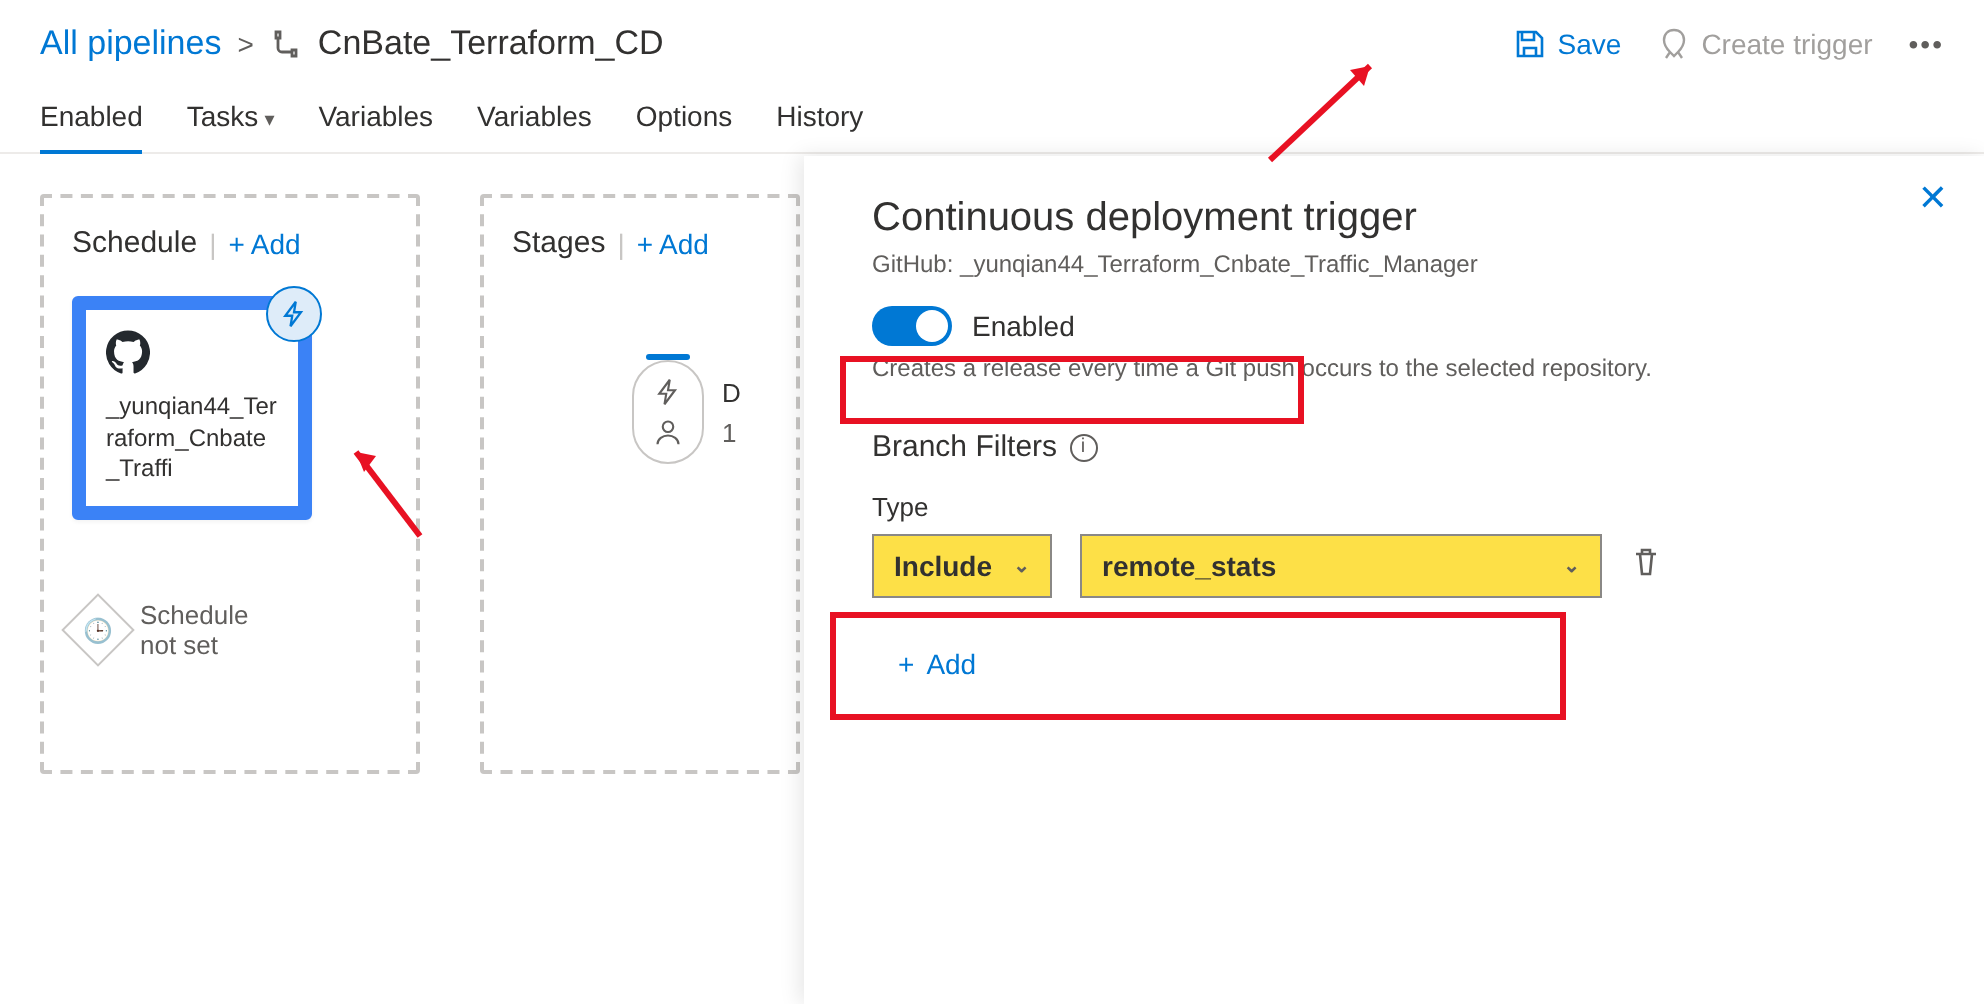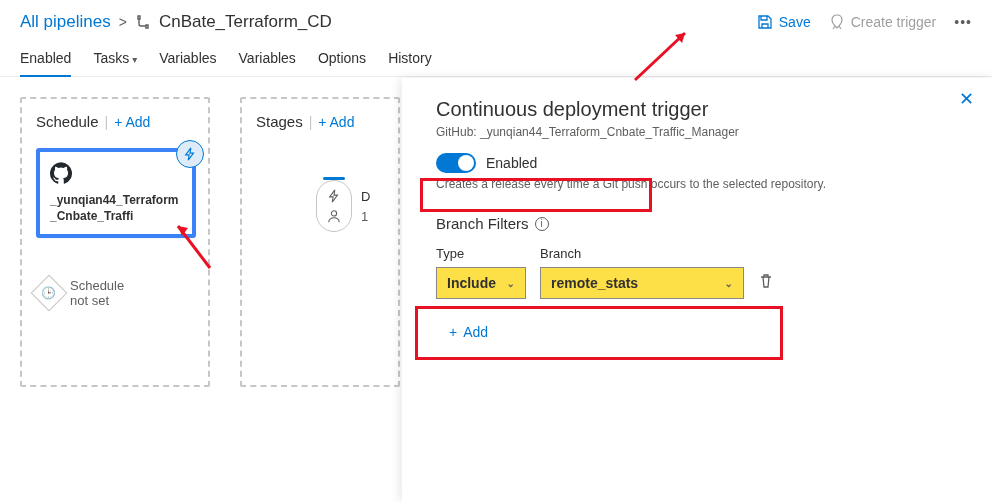--- a/index.html
+++ b/index.html
@@ -27,21 +27,21 @@
   
   .canvas { padding: 20px; display:flex; gap:30px; }
   .panel { border: 2px dashed #c8c6c4; border-radius: 2px; padding: 14px 14px 22px; background:#fff; }
   .artifacts-panel { width: 190px; height: 290px; position:relative; }
   .stages-panel { width: 160px; height: 290px; }
   .panel-title { display:flex; align-items:center; gap:6px; margin-bottom:18px; }
   .panel-title span.name { font-size: 15px; color:#323130; }
   .panel-title .divider { color:#c8c6c4; }
   .add-link { color:#0078d4; cursor:pointer; display:flex; align-items:center; gap:3px; }
 
-  .artifact-card { border:4px solid #3b82f6; border-radius:3px; padding:10px; width:160px; position:relative; box-shadow:0 1px 2px rgba(0,0,0,0.05);font-weight:bold; }
+  .artifact-card { border:7px solid #3b82f6; border-radius:3px; padding:10px; width:120px; position:relative; box-shadow:0 1px 2px rgba(0,0,0,0.05); }
   .artifact-card .gh-icon { width:22px; height:22px;}
   .artifact-card .name { font-size:12px; word-break:break-all; margin-top:6px; line-height:1.3; }
   .trigger-badge { position:absolute; top:-12px; right:-12px; width:28px; height:28px; border-radius:50%; border:1px solid #0078d4; background:#deecf9; display:flex; align-items:center; justify-content:center; cursor:pointer; }
   .schedule { display:flex; align-items:center; gap:8px; margin-top:40px; color:#605e5c; font-size:13px; }
   .sched-icon { width:26px; height:26px; border:1px solid #c8c6c4; display:flex; align-items:center; justify-content:center; transform:rotate(45deg); }
   .sched-icon span { transform:rotate(-45deg); font-size:12px; }
 
   .stage-node { border:1px solid #c8c6c4; border-radius:18px; width:36px; padding:8px 0; display:flex; flex-direction:column; align-items:center; gap:6px; margin-top:50px; margin-left:60px; position:relative; }
   .stage-node::before { content:""; position:absolute; top:-4px; left:6px; right:6px; height:3px; background:#0078d4; border-radius:2px; }
   .stage-label { position:absolute; left:44px; top:8px; font-size:13px; color:#323130; }
@@ -57,21 +57,21 @@
   .toggle .knob { position:absolute; right:2px; top:2px; width:16px; height:16px; border-radius:50%; background:#fff; }
   .toggle-label { font-size:14px; }
   .desc { font-size:12px; color:#605e5c; margin-bottom:24px; }
   .section-h { font-size:15px; margin-bottom:14px; display:flex; align-items:center; gap:6px; }
   .info-icon { width:14px; height:14px; border:1px solid #605e5c; border-radius:50%; display:inline-flex; align-items:center; justify-content:center; font-size:10px; color:#605e5c; }
   .filter-row { display:flex; gap:14px; align-items:flex-end; }
   .field { display:flex; flex-direction:column; gap:6px; }
   .field-label { font-size:13px; color:#323130; }
   .select { border:1px solid #8a8886; height:32px; display:flex; align-items:center; justify-content:space-between; padding:0 10px; background:#fde047; cursor:pointer;font-weight:bold; }
   .select.type { width:90px; }
-  .select.branch { width:204px; }
+  .select.branch { width:261px; }
   .select .chev { font-size:10px; color:#605e5c; }
   .delete-btn { color:#605e5c; cursor:pointer; padding-bottom:7px; }
   .add-btn { margin-top:18px; display:inline-flex; align-items:center; gap:6px; border:1px solid transparent; padding:6px 12px; color:#0078d4; cursor:pointer; }
 
   
   .redbox { position:absolute; border:3px solid #e81123; pointer-events:none; }
   .arrow { position:absolute; pointer-events:none; }
 </style>
 </head>
 <body>
@@ -187,21 +187,20 @@
 
   <div class="filter-row">
     <div class="field">
       <span class="field-label">Type</span>
       <div class="select type">
         <span>Include</span>
         <span class="chev">⌄</span>
       </div>
     </div>
     <div class="field">
-      <span class="field-label">Branch</span>
       <div class="select branch">
         <span>remote_stats</span>
         <span class="chev">⌄</span>
       </div>
     </div>
     <span class="delete-btn">
       <svg width="16" height="16" viewBox="0 0 16 16">
           <path d="M3 4h10M6 4V2h4v2M5 4l1 10h4l1-10" fill="none" stroke="#605e5c" stroke-width="1.3"></path>
         </svg>
     </span>

